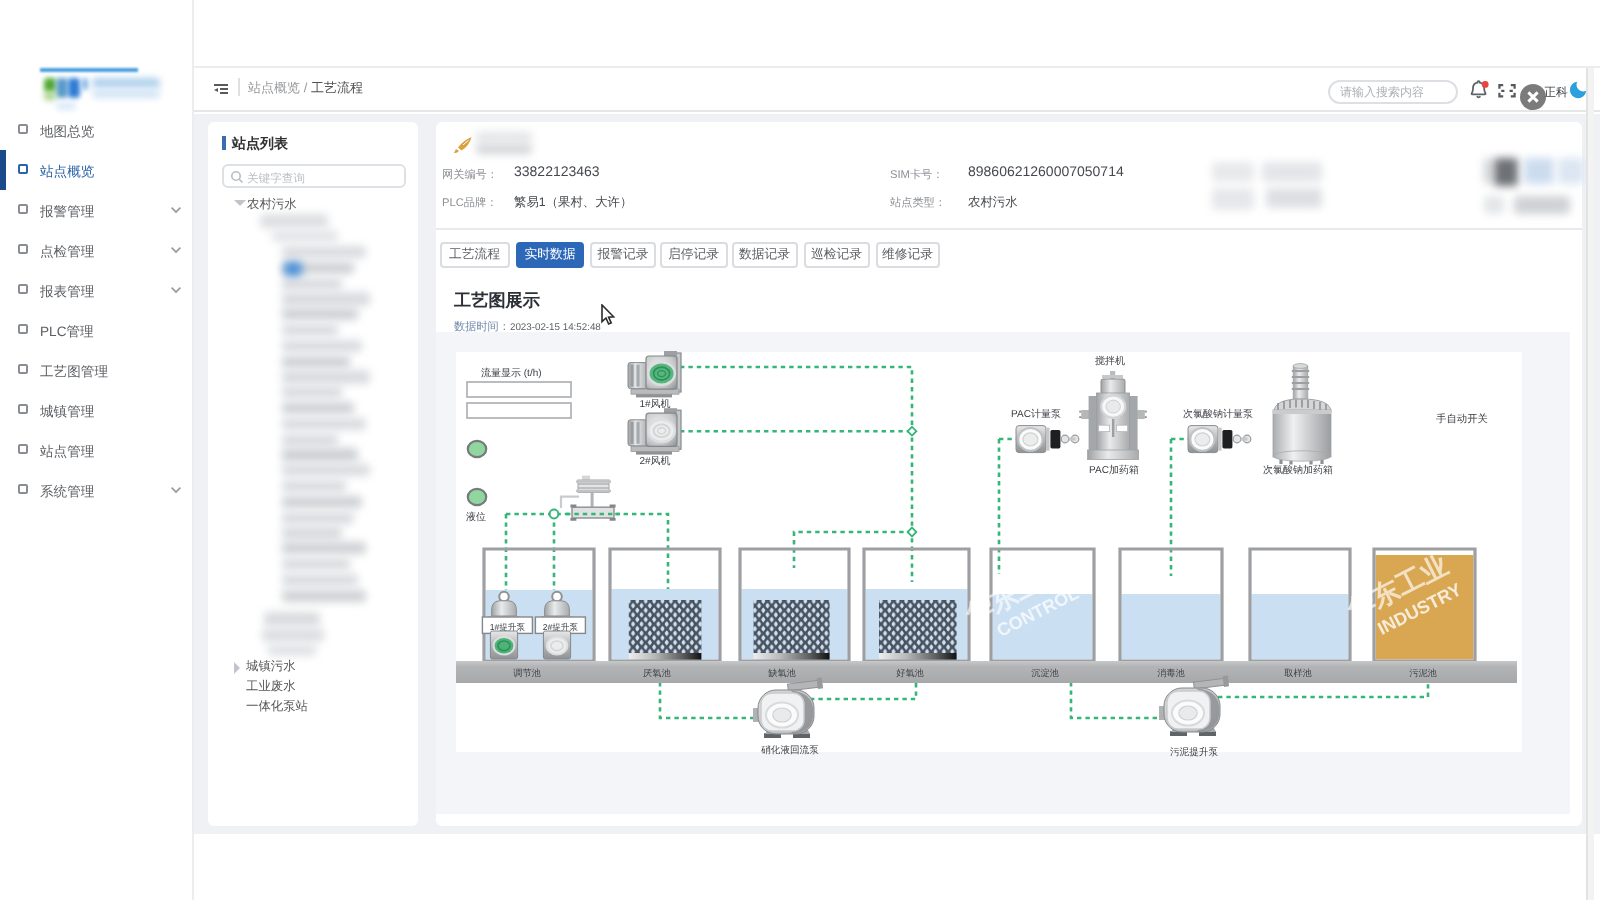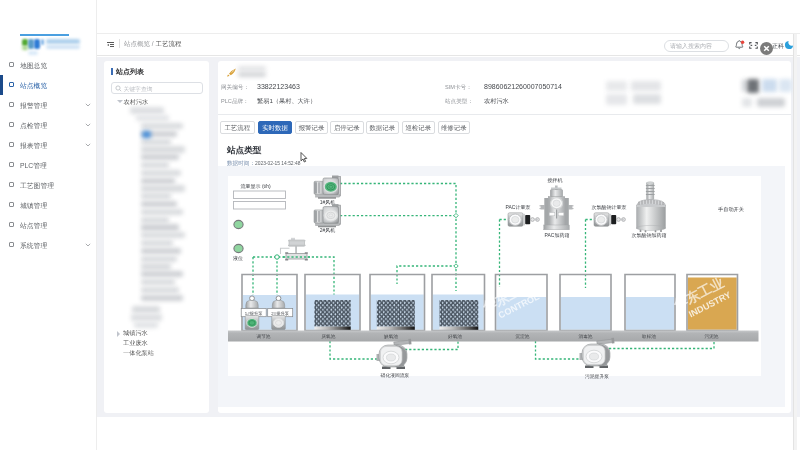--- a/index.html
+++ b/index.html
@@ -183,21 +183,21 @@
 <div id="tabs">
     <div class="abs" style="left:220px;top:120.5px;width:34.5px;height:13px;border:1px solid #dadcdf;background:#fff;border-radius:2px;text-align:center;line-height:11.5px;font-size:6.4px;color:#5c5f63;">工艺流程</div>
     <div class="abs" style="left:258px;top:120.5px;width:34px;height:13px;border:1px solid #2d68b8;background:#2d68b8;border-radius:2px;text-align:center;line-height:11.5px;font-size:6.4px;color:#fff;">实时数据</div>
     <div class="abs" style="left:295px;top:120.5px;width:33px;height:13px;border:1px solid #dadcdf;background:#fff;border-radius:2px;text-align:center;line-height:11.5px;font-size:6.4px;color:#5c5f63;">报警记录</div>
     <div class="abs" style="left:330px;top:120.5px;width:33.5px;height:13px;border:1px solid #dadcdf;background:#fff;border-radius:2px;text-align:center;line-height:11.5px;font-size:6.4px;color:#5c5f63;">启停记录</div>
     <div class="abs" style="left:366px;top:120.5px;width:32.5px;height:13px;border:1px solid #dadcdf;background:#fff;border-radius:2px;text-align:center;line-height:11.5px;font-size:6.4px;color:#5c5f63;">数据记录</div>
     <div class="abs" style="left:402px;top:120.5px;width:32.5px;height:13px;border:1px solid #dadcdf;background:#fff;border-radius:2px;text-align:center;line-height:11.5px;font-size:6.4px;color:#5c5f63;">巡检记录</div>
     <div class="abs" style="left:438px;top:120.5px;width:31.5px;height:13px;border:1px solid #dadcdf;background:#fff;border-radius:2px;text-align:center;line-height:11.5px;font-size:6.4px;color:#5c5f63;">维修记录</div>
   </div>
 
-<div class="abs" style="left:227px;top:144.5px;font-size:8.6px;font-weight:bold;color:#2b2f36;">站点类型</div>
+<div class="abs" style="left:227px;top:144.5px;font-size:8.6px;font-weight:bold;color:#2b2f36;">工艺图展示</div>
 <div class="abs" style="left:227px;top:159.5px;font-size:5.6px;color:#6f87a8;">数据时间：<span style="color:#5c6066;font-size:4.9px;">2023-02-15 14:52:48</span></div>
 
 <svg class="abs" style="left:300px;top:152px;" width="8" height="11" viewBox="0 0 8 11">
  <path d="M1 0.5 L1 8.8 L3 7 L4.3 10 L5.6 9.4 L4.3 6.6 L6.8 6.4 Z" fill="#fff" stroke="#2b2b2b" stroke-width="0.8"></path>
 </svg>
 
 <div class="abs" style="left:218px;top:166px;width:566.5px;height:240.5px;background:#f3f5f9;"></div>
 
 <div class="abs" style="left:227.5px;top:176px;width:533px;height:199.5px;background:#fff;"></div>
 

